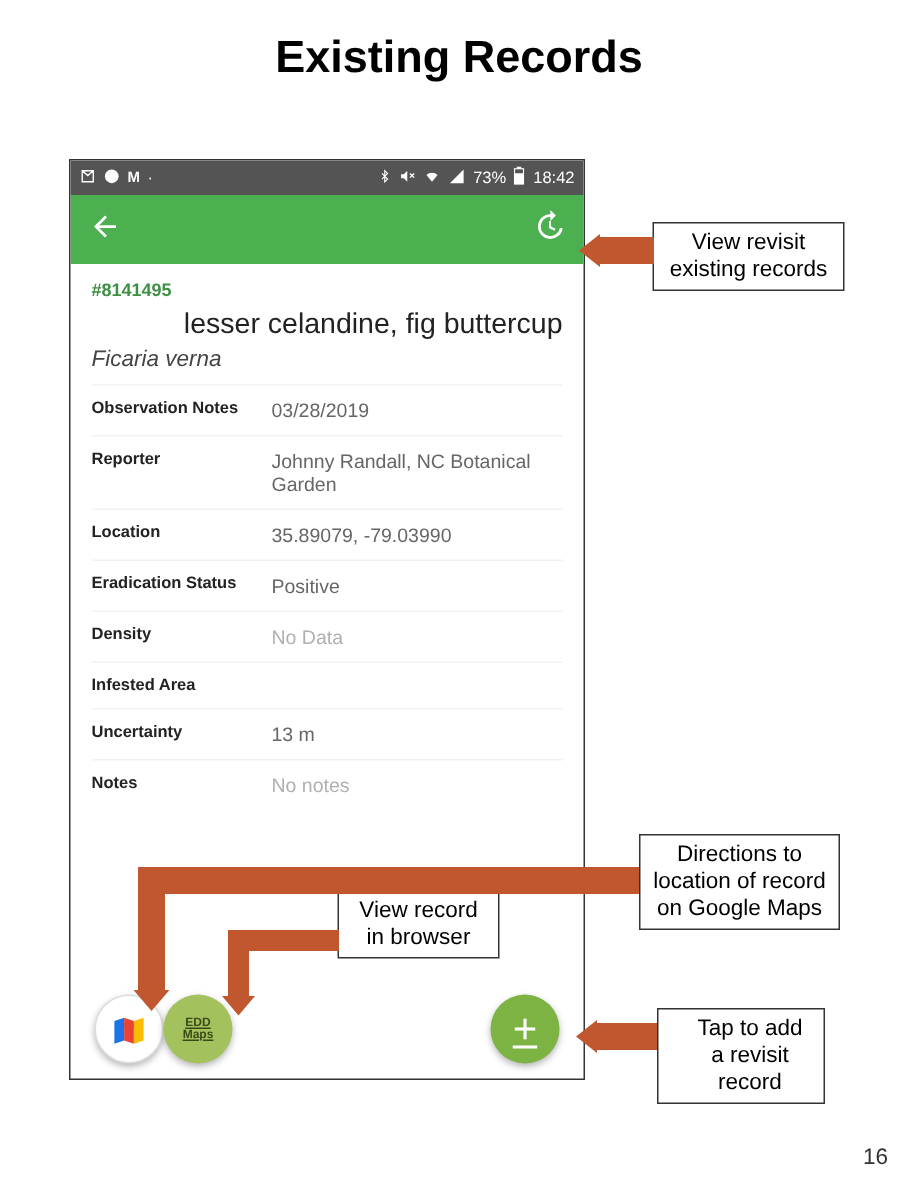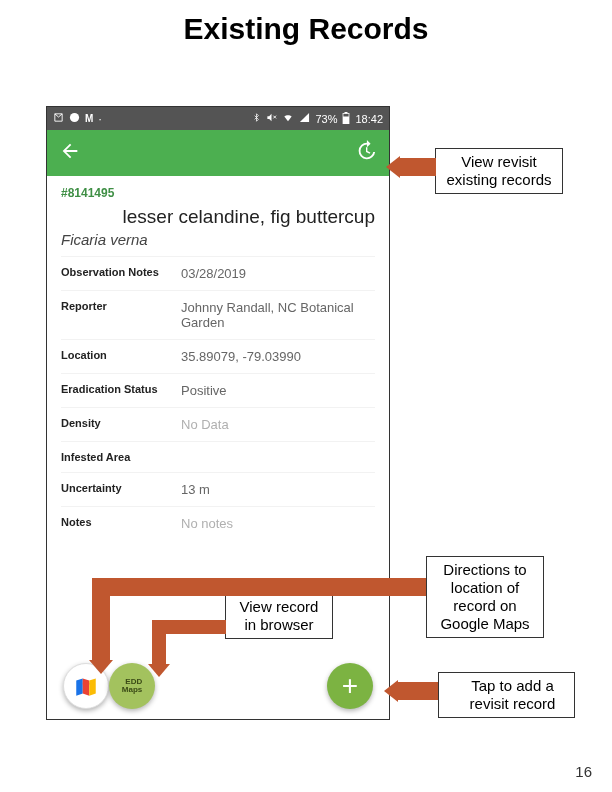--- a/index.html
+++ b/index.html
@@ -8,21 +8,21 @@
     height: 792px;
     background: #fff;
     font-family: Arial, Helvetica, sans-serif;
     position: relative;
     overflow: hidden;
   }
   .page-title {
     font-size: 30px;
     font-weight: bold;
     text-align: center;
-    margin-top: 12px;
+    margin-top: 22px;
     color: #000;
   }
   .phone {
     position: absolute;
     left: 46px;
     top: 106px;
     width: 344px;
     height: 614px;
     border: 1.5px solid #333;
     background: #fff;
@@ -68,22 +68,23 @@
     bottom: 10px; left:0; right:0;
     display:flex;
     justify-content: space-between;
     padding: 0 16px;
     align-items: center;
   }
   .fab {
     width: 46px; height:46px; border-radius:50%;
     display:flex; align-items:center; justify-content:center;
     box-shadow: 0 2px 5px rgba(0,0,0,0.3);
-    font-size: 9px; font-weight:bold; text-align:right;
+    font-size: 9px; font-weight:bold; text-align:center;
     color:#fff;
+    text-decoration:underline;
   }
   .fab-gmaps { background:#fff; border:1px solid #ddd; }
   .fab-edd { background:#a3c25e; color:#3a4a16; font-size:8px; line-height:1; }
   .fab-plus { background:#7cb342; color:#fff; font-size:28px; font-weight:400; }
   
   .callout {
     position: absolute;
     border: 1.5px solid #333;
     background:#fff;
     padding: 4px 8px;
@@ -231,30 +232,30 @@
     </div>
   </div>
 
 </div>
 
 <div class="callout" style="left:435px; top:148px; width:128px;">View revisit existing records</div>
 
 <div class="arrow" style="left:398px; top:158px; width:38px; height:18px;"></div>
 <div class="arrow-head" style="left:386px; top:156px; border-top:11px solid transparent; border-bottom:11px solid transparent; border-right:14px solid #c0572f;"></div>
 
-<div class="callout" style="left:426px; top:556px; width:118px;">Directions to location of record on Google Maps</div>
+<div class="callout" style="left:426px; top:556px; width:134px;">Directions to location of record on Google Maps</div>
 
 <div class="callout" style="left:225px; top:593px; width:108px;">View record in browser</div>
 
 <div class="arrow" style="left:92px; top:578px; width:334px; height:18px;"></div>
 <div class="arrow" style="left:92px; top:578px; width:18px; height:84px;"></div>
 <div class="arrow-head" style="left:89px; top:660px; border-left:12px solid transparent; border-right:12px solid transparent; border-top:14px solid #c0572f;"></div>
 
 <div class="arrow" style="left:152px; top:620px; width:74px; height:14px;"></div>
 <div class="arrow" style="left:152px; top:620px; width:14px; height:46px;"></div>
 <div class="arrow-head" style="left:148px; top:664px; border-left:11px solid transparent; border-right:11px solid transparent; border-top:13px solid #c0572f;"></div>
 
-<div class="callout" style="left:438px; top:672px; width:137px;padding-left:20px;">Tap to add a revisit record</div>
+<div class="callout" style="left:438px; top:672px; width:112px;padding-left:20px;">Tap to add a revisit record</div>
 
 <div class="arrow" style="left:396px; top:682px; width:42px; height:18px;"></div>
 <div class="arrow-head" style="left:384px; top:680px; border-top:11px solid transparent; border-bottom:11px solid transparent; border-right:14px solid #c0572f;"></div>
 
 <div class="page-num">16</div>
 
 </body></html>

